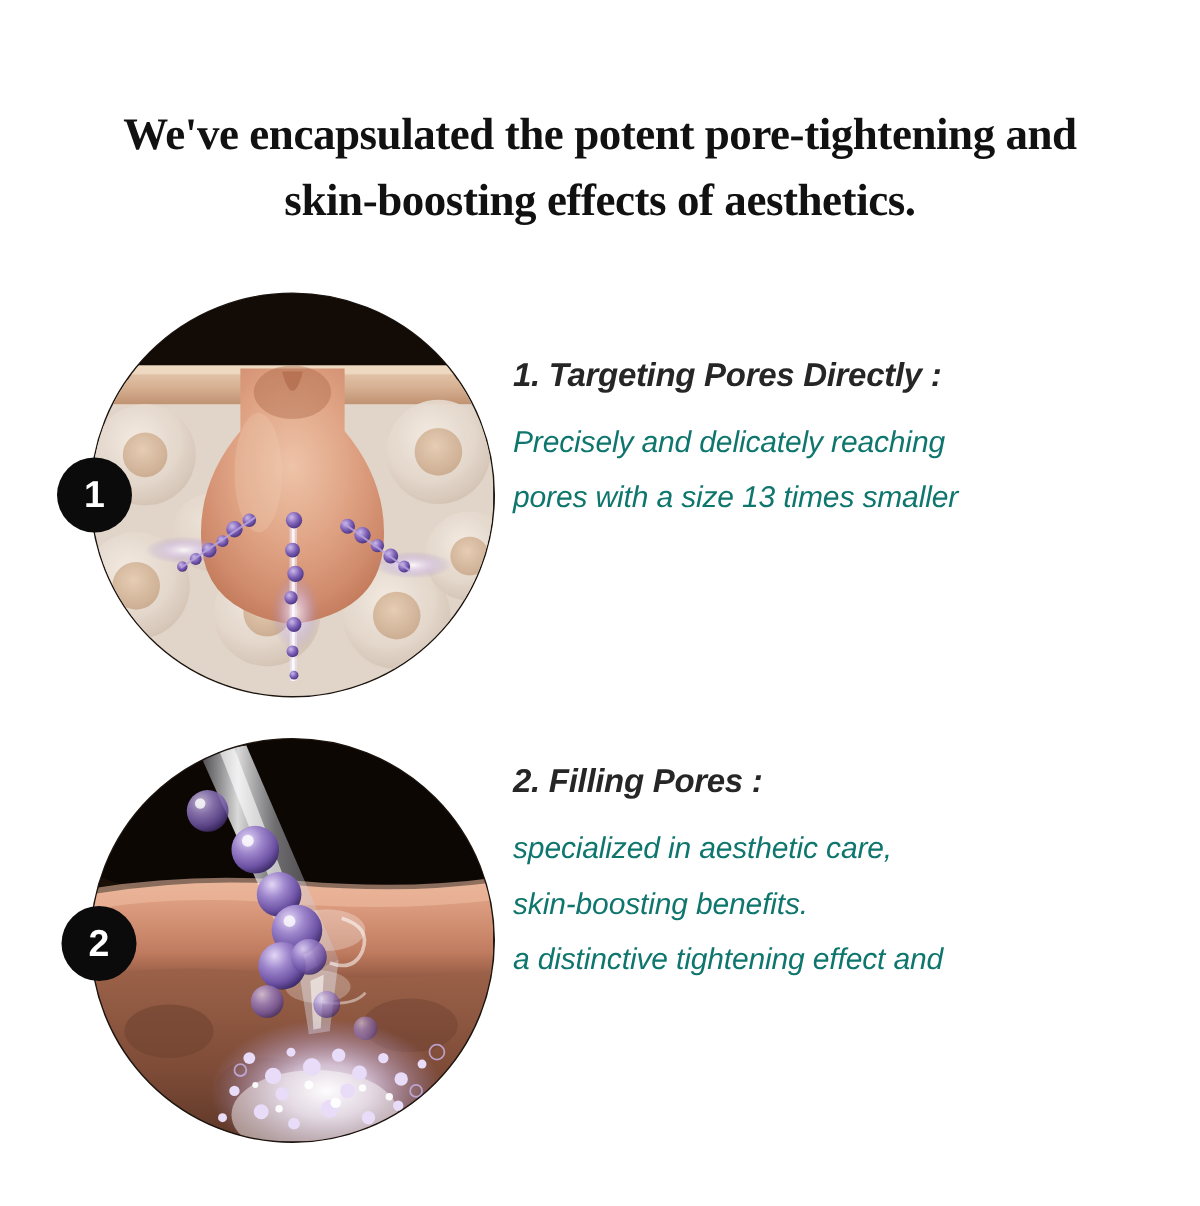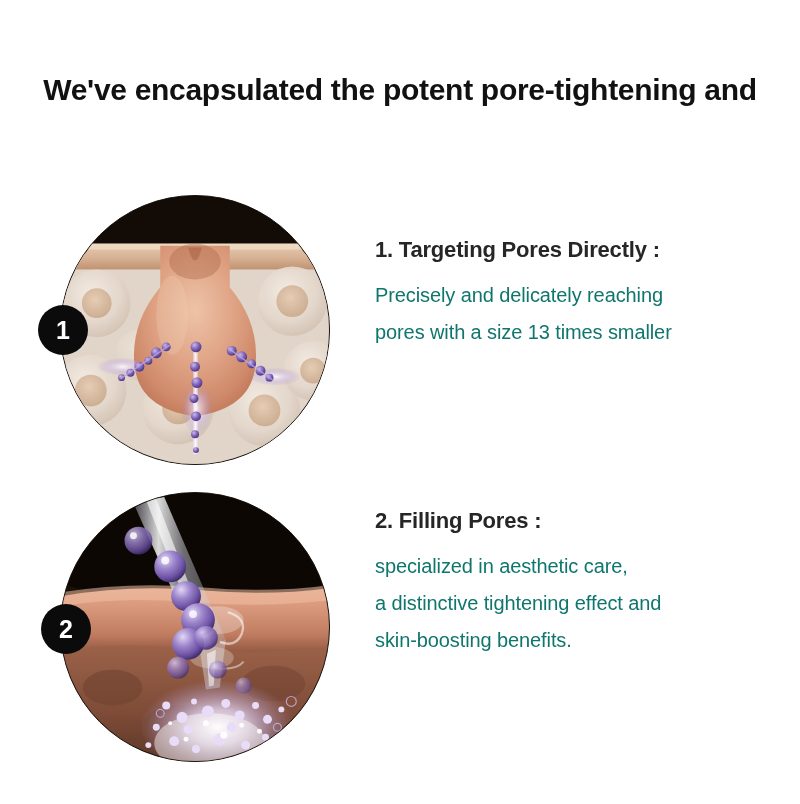--- a/index.html
+++ b/index.html
@@ -26,20 +26,21 @@
     text-align: center;
     font-size: 30px;
     font-weight: bold;
     color: #111111;
     line-height: 44px;
     letter-spacing: -0.3px;
   }
   .headline .hl-line {
     display: block;
     white-space: nowrap;
+    font-family: Liberation Serif, serif;
   }
 
   
   .row {
     position: absolute;
     left: 0;
     width: 800px;
   }
   #row-1 { top: 195px; height: 275px; }
   #row-2 { top: 492px; height: 275px; }
@@ -86,23 +87,24 @@
     left: -22px;
     top: 110px;
     z-index: 5;
     line-height: 1;
   }
   #badge-2 { left: -19px; top: 112px; }
 
   
   .text-col {
     position: absolute;
-    left: 375px;
+    left: 342px;
     top: 0;
     width: 420px;
+    font-style: italic;
   }
   #row-1 .text-col { top: 42px; }
   #row-2 .text-col { top: 16px; }
 
   .step-title {
     font-size: 22px;
     font-weight: bold;
     color: #262626;
     margin: 0 0 14px 0;
     letter-spacing: -0.2px;
@@ -118,20 +120,21 @@
   .step-body .bline {
     display: block;
     white-space: nowrap;
   }
 </style>
 </head>
 <body>
 
 <div class="headline">
   <span class="hl-line">We've encapsulated the potent pore-tightening and</span>
+  <span class="hl-line">skin-boosting effects of aesthetics.</span>
 </div>
 
 <div class="row" id="row-1">
 
   <div class="media-wrap">
     <div class="photo-circle">
       <svg viewBox="0 0 270 270" preserveAspectRatio="xMidYMid slice">
         <defs>
           <radialGradient id="bulbG" cx="50%" cy="38%" r="68%">
             <stop offset="0%" stop-color="#eec3a8"></stop>
@@ -358,17 +361,17 @@
         </g>
       </svg>
     </div>
     <div class="badge" id="badge-2">2</div>
   </div>
 
   <div class="text-col">
     <div class="step-title">2. Filling Pores :</div>
     <div class="step-body">
       <span class="bline">specialized in aesthetic care,</span>
+      <span class="bline">skin-boosting benefits.</span>
       <span class="bline">a distinctive tightening effect and</span>
-      <span class="bline">skin-boosting benefits.</span>
     </div>
   </div>
 </div>
 
 </body></html>

